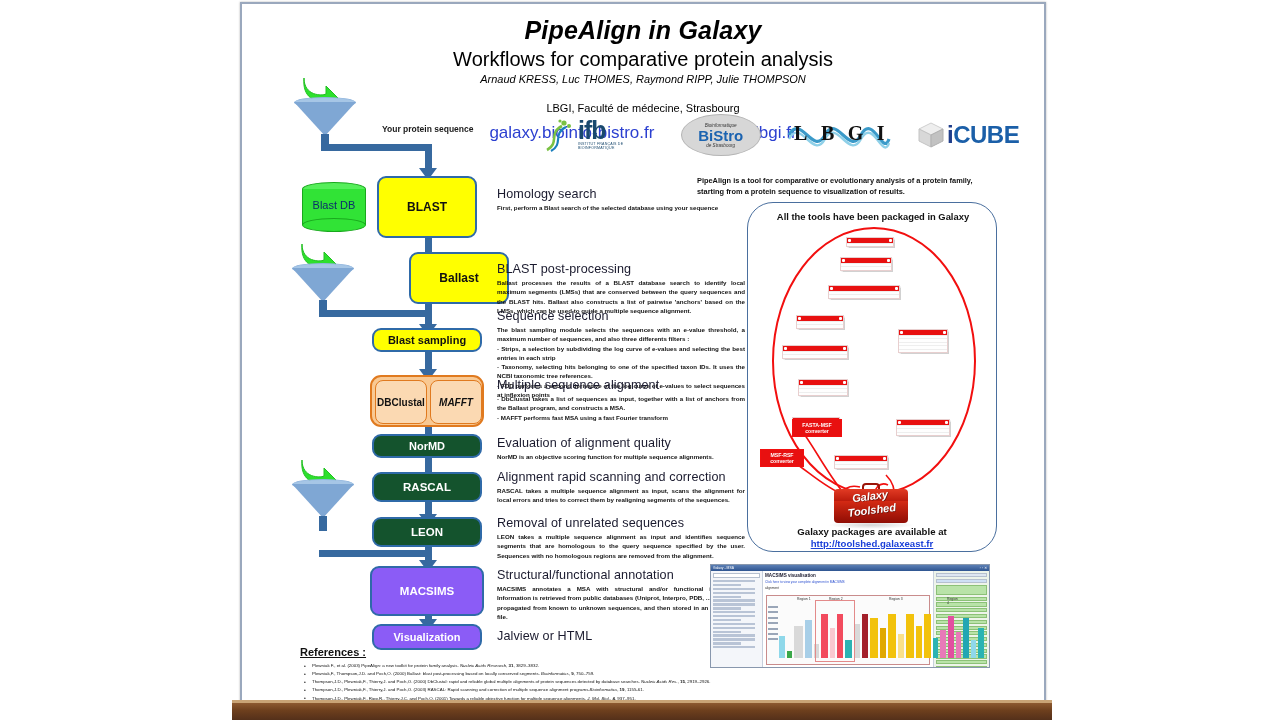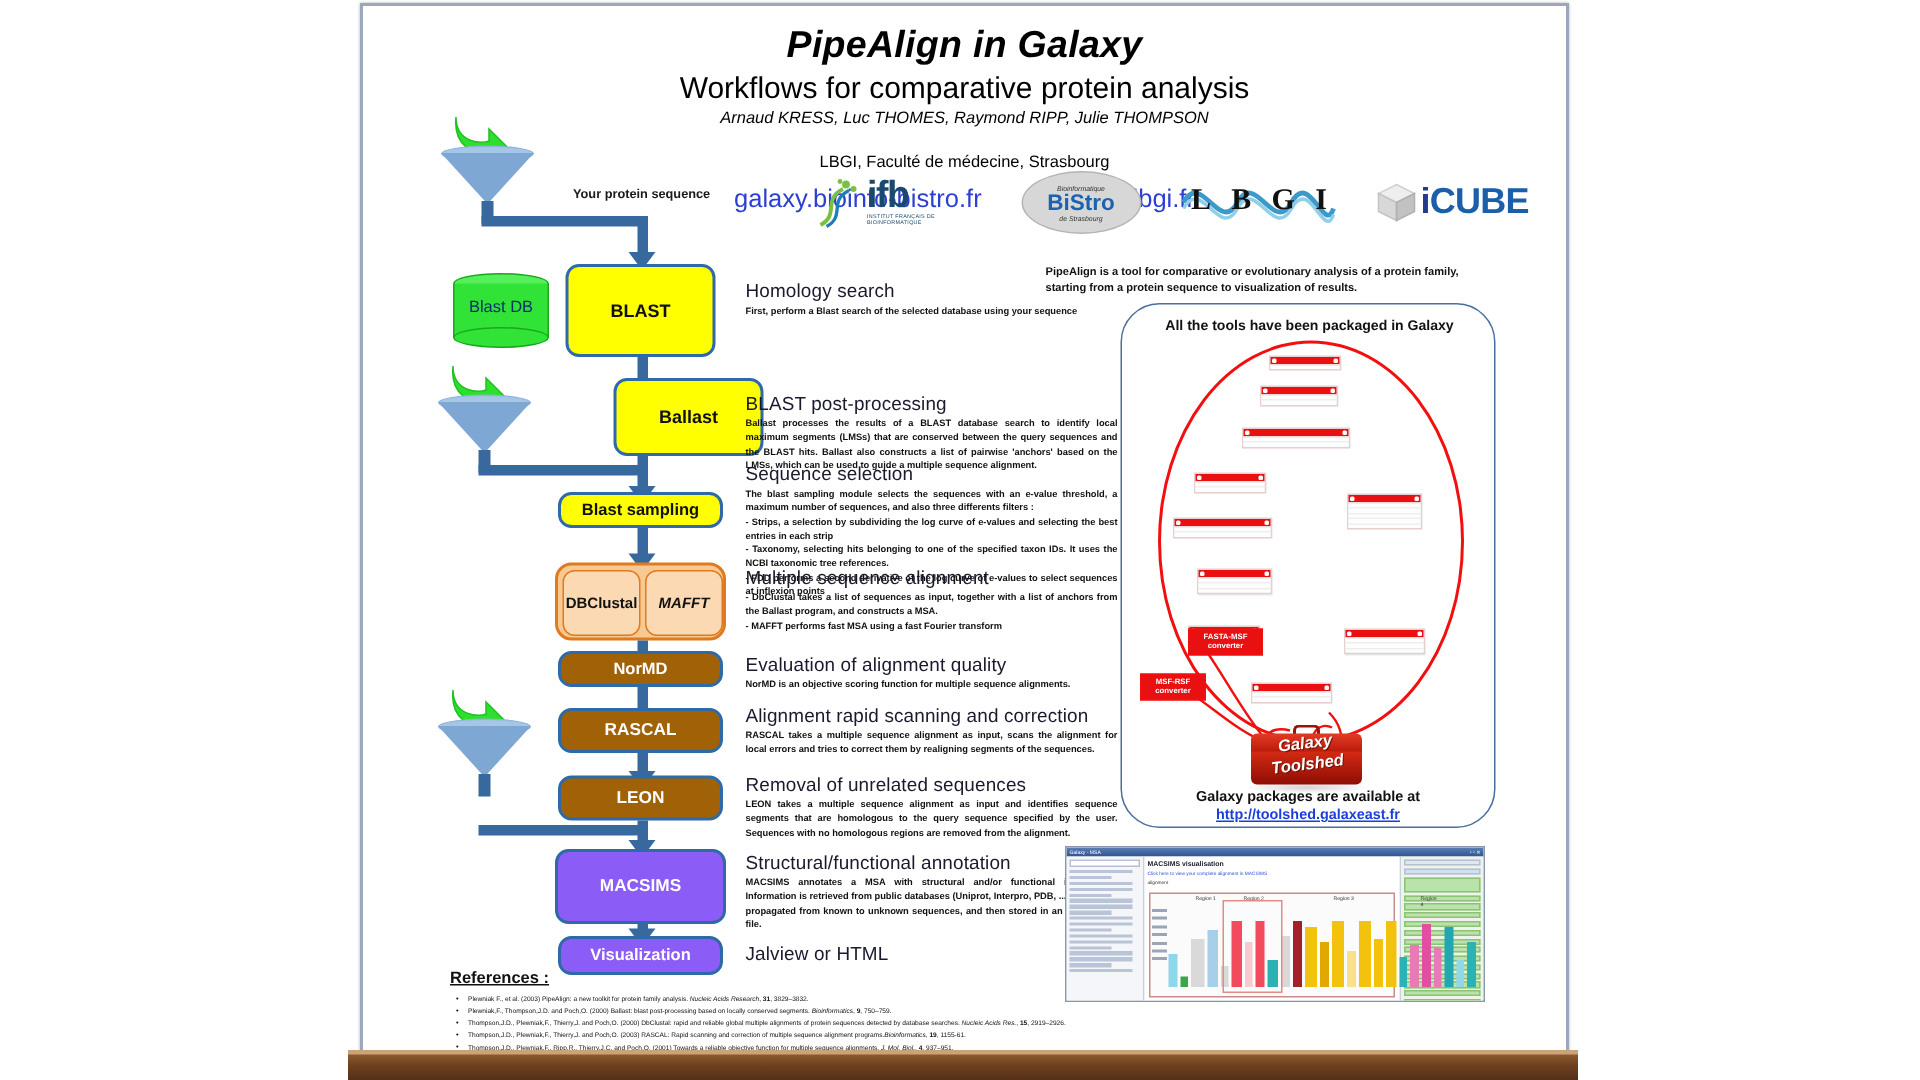--- a/index.html
+++ b/index.html
@@ -174,21 +174,21 @@
   
   .node {
     position: absolute;
     border: 2px solid #2f6aa8;
     border-radius: 9px;
     display: flex; align-items: center; justify-content: center;
     font-weight: bold; color: #111;
     text-align: center;
   }
   .node.yellow { background: #ffff00; }
-  .node.orange { background: #a16207; }
+  .node.orange { background: #14532d; }
   .node.red    { background: #8b5cf6; }
   .node.peachbox {
     background: #f9c993; border: 2px solid #e07a1f; border-radius: 11px;
   }
   .node.peach {
     background: #fbd9b2; border: 1px solid #e07a1f; border-radius: 8px;
     font-size: 11px;
   }
   .node.red span, .node.orange span { color: #ffffff; }
 

